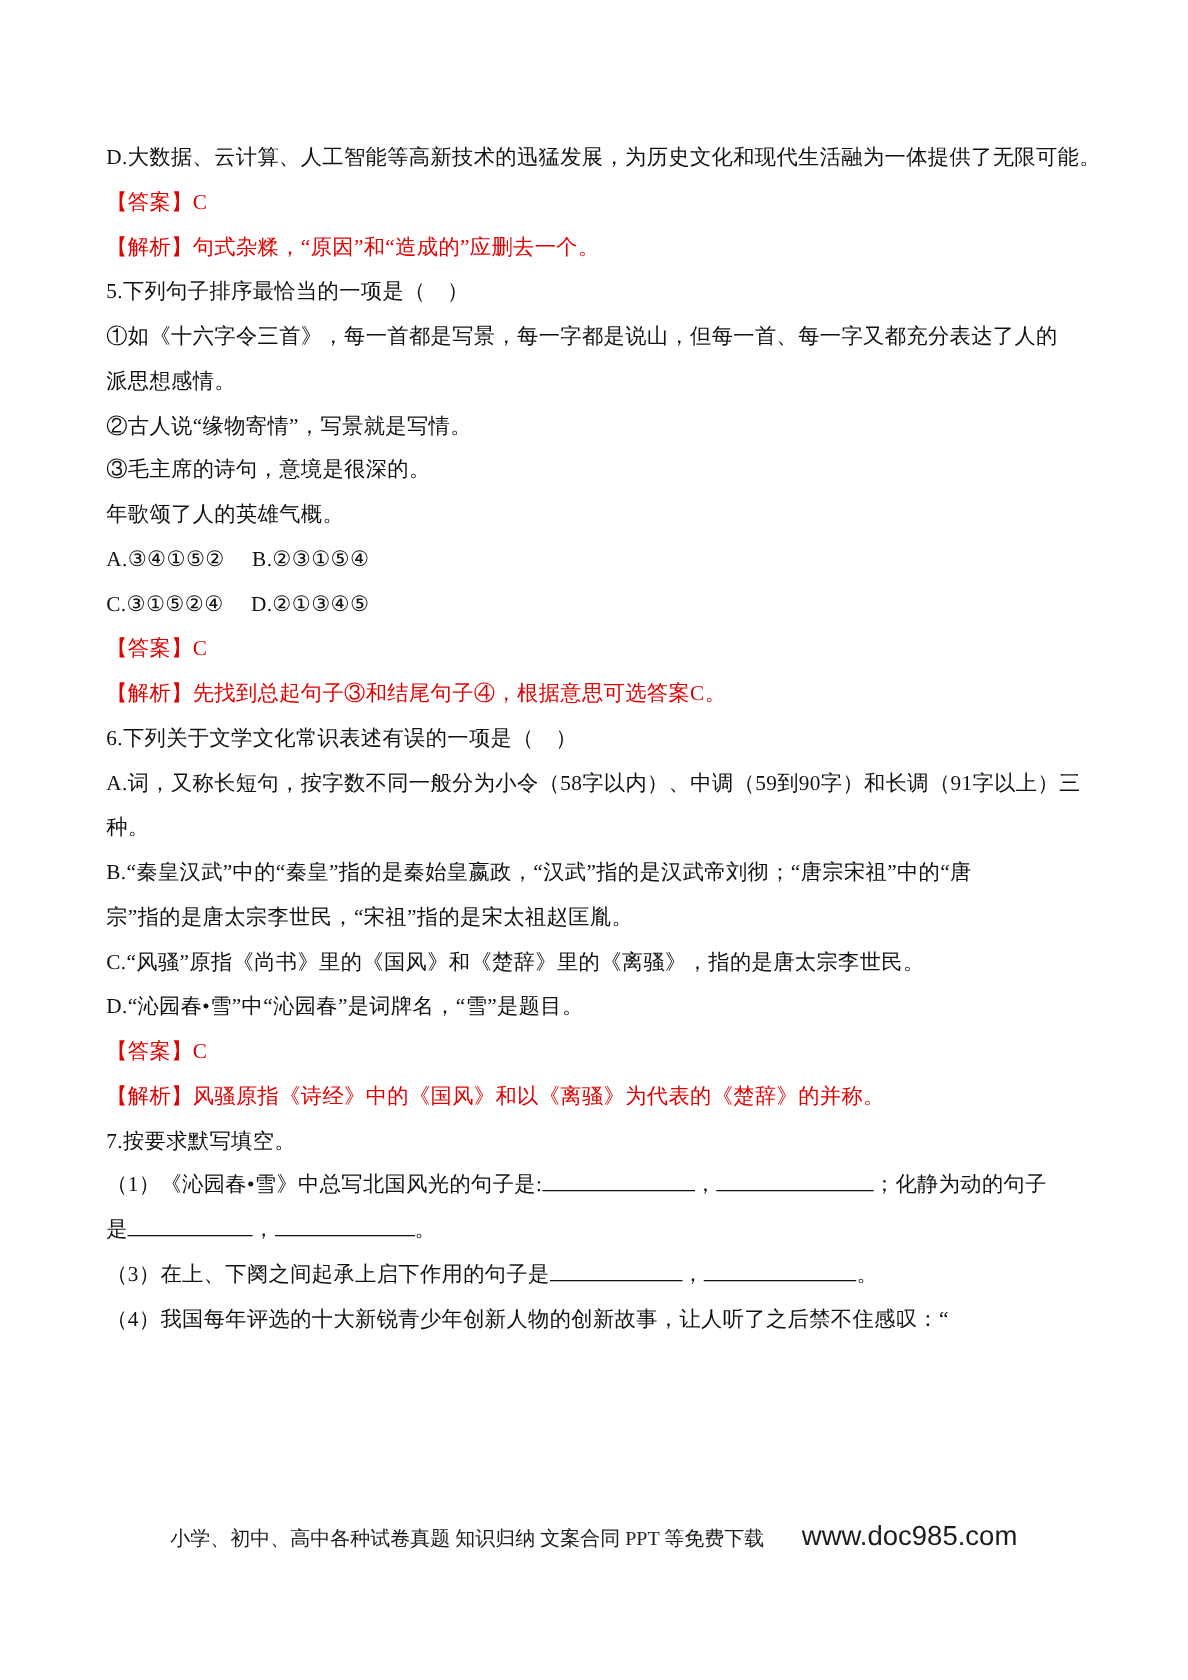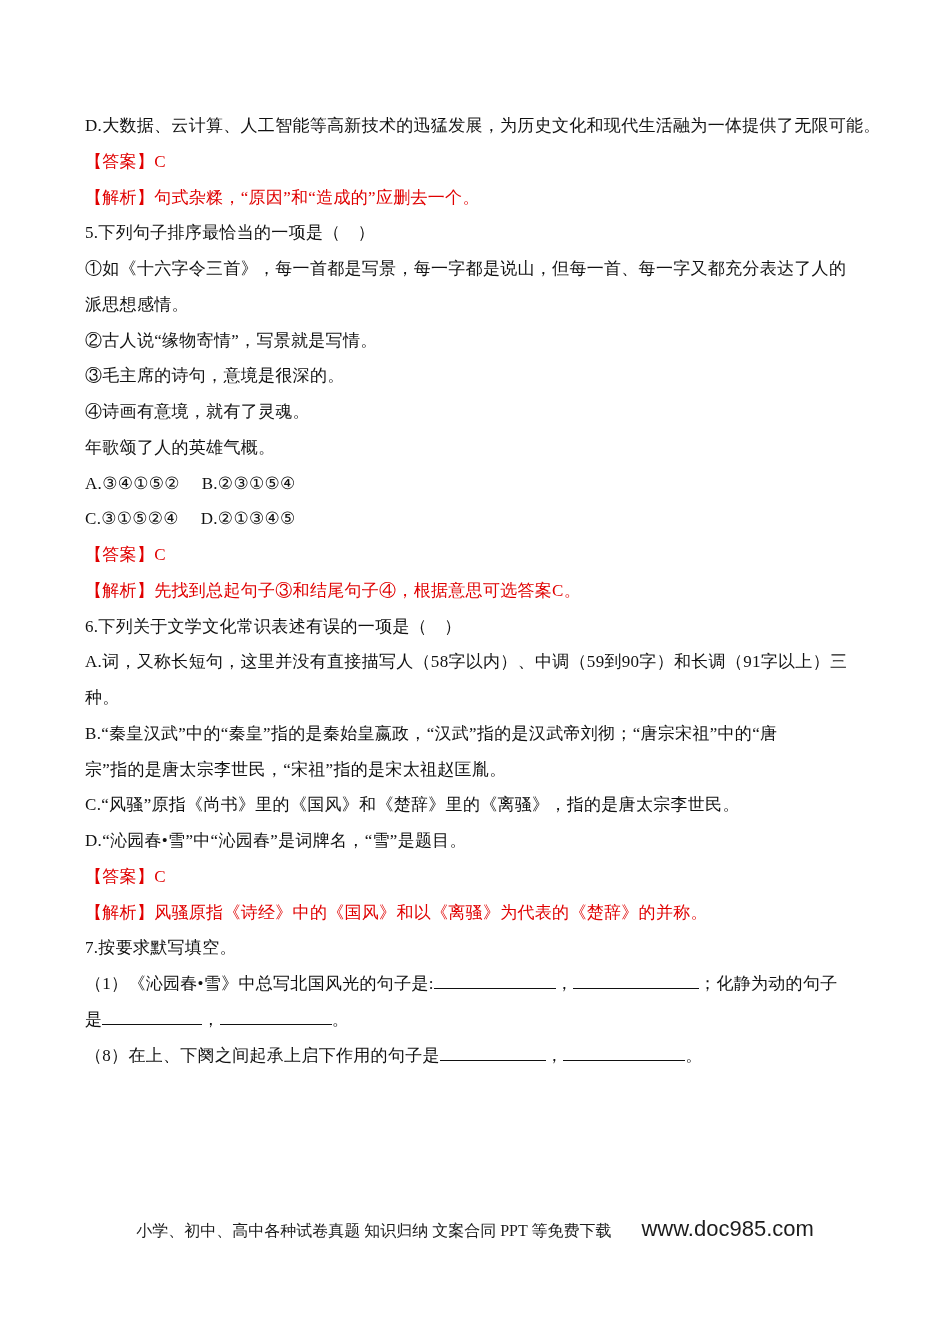--- a/index.html
+++ b/index.html
@@ -57,36 +57,36 @@
 <div class="page">
   <div class="content" id="content">
       <div class="line"><span>D.大数据、云计算、人工智能等高新技术的迅猛发展，为历史文化和现代生活融为一体提供了无限可能。</span></div>
       <div class="line red"><span>【答案】C</span></div>
       <div class="line red"><span>【解析】句式杂糅，“原因”和“造成的”应删去一个。</span></div>
       <div class="line"><span>5.下列句子排序最恰当的一项是（　）</span></div>
       <div class="line"><span>①如《十六字令三首》，每一首都是写景，每一字都是说山，但每一首、每一字又都充分表达了人的</span></div>
       <div class="line"><span>派思想感情。</span></div>
       <div class="line"><span>②古人说“缘物寄情”，写景就是写情。</span></div>
       <div class="line"><span>③毛主席的诗句，意境是很深的。</span></div>
-      <div class="line"><span>④诗画有意境，就有了灵魂。</span></div>
       <div class="line"><span>年歌颂了人的英雄气概。</span></div>
       <div class="line"><span>A.③④①⑤②　 B.②③①⑤④</span></div>
       <div class="line"><span>C.③①⑤②④　 D.②①③④⑤</span></div>
       <div class="line red"><span>【答案】C</span></div>
       <div class="line red"><span>【解析】先找到总起句子③和结尾句子④，根据意思可选答案C。</span></div>
       <div class="line"><span>6.下列关于文学文化常识表述有误的一项是（　）</span></div>
-      <div class="line"><span>A.词，又称长短句，这里并没有直接描写人（58字以内）、中调（59到90字）和长调（91字以上）三</span></div>
+      <div class="line"><span>A.词，又称长短句，按字数不同一般分为小令（58字以内）、中调（59到90字）和长调（91字以上）三</span></div>
       <div class="line"><span>种。</span></div>
       <div class="line"><span>B.“秦皇汉武”中的“秦皇”指的是秦始皇嬴政，“汉武”指的是汉武帝刘彻；“唐宗宋祖”中的“唐</span></div>
       <div class="line"><span>宗”指的是唐太宗李世民，“宋祖”指的是宋太祖赵匡胤。</span></div>
       <div class="line"><span>C.“风骚”原指《尚书》里的《国风》和《楚辞》里的《离骚》，指的是唐太宗李世民。</span></div>
       <div class="line"><span>D.“沁园春•雪”中“沁园春”是词牌名，“雪”是题目。</span></div>
       <div class="line red"><span>【答案】C</span></div>
       <div class="line red"><span>【解析】风骚原指《诗经》中的《国风》和以《离骚》为代表的《楚辞》的并称。</span></div>
       <div class="line"><span>7.按要求默写填空。</span></div>
       <div class="line"><span>（1）《沁园春•雪》中总写北国风光的句子是:</span><span class="blank" style="width: 122px;"></span><span>，</span><span class="blank" style="width: 126px;"></span><span>；化静为动的句子</span></div>
       <div class="line"><span>是</span><span class="blank" style="width: 100px;"></span><span>，</span><span class="blank" style="width: 112px;"></span><span>。</span></div>
-      <div class="line"><span>（8）在上、下阕之间起承上启下作用的句子是</span><span class="blank" style="width: 106px;"></span><span>，</span><span class="blank" style="width: 122px;"></span><span>。</span></div>
+      <div class="line"><span>（3）在上、下阕之间起承上启下作用的句子是</span><span class="blank" style="width: 106px;"></span><span>，</span><span class="blank" style="width: 122px;"></span><span>。</span></div>
+      <div class="line"><span>（4）我国每年评选的十大新锐青少年创新人物的创新故事，让人听了之后禁不住感叹：“</span></div>
     </div>
   <div class="footer">
     <span>小学、初中、高中各种试卷真题  知识归纳  文案合同  PPT 等免费下载</span><a>www.doc985.com</a>
   </div>
 </div>
 
 </body></html>

